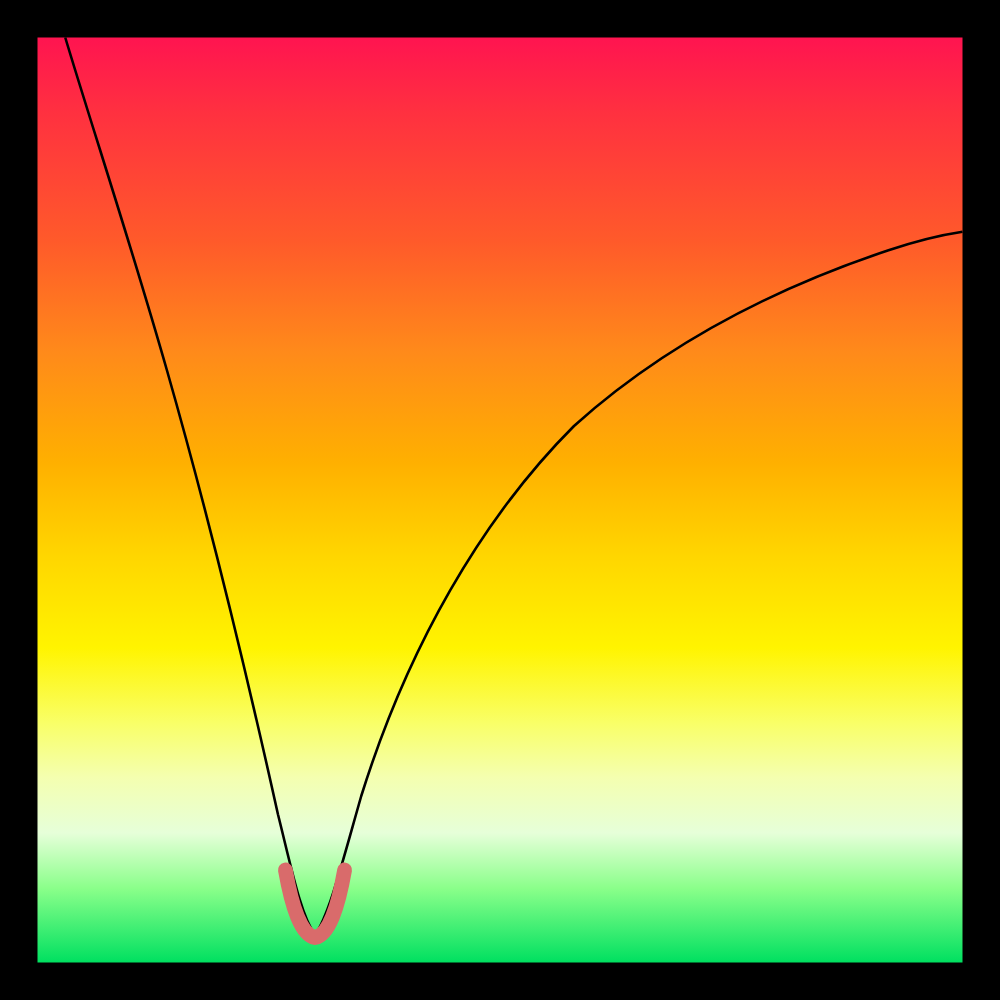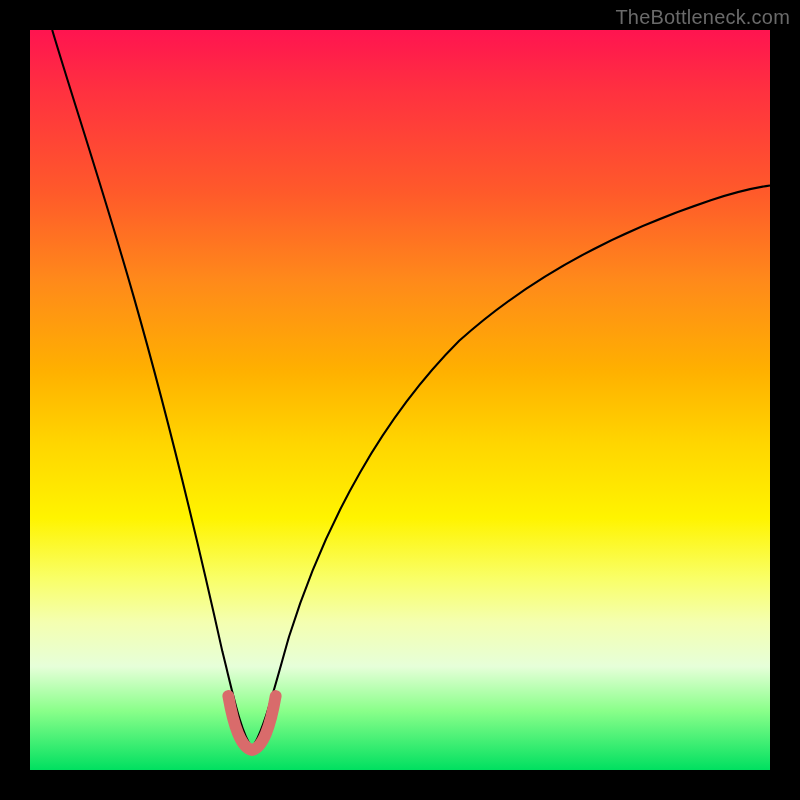--- a/index.html
+++ b/index.html
@@ -68,14 +68,13 @@
              C 27.5 90, 28.5 95, 30 97
              C 31.5 95, 33 89, 35 82
              C 40 66, 48 52, 58 42
              C 68 33, 80 27, 92 23
              C 95 22, 98 21.3, 100 21"></path>
     <path fill="none" stroke="#d96b6b" stroke-width="1.6" stroke-linecap="round" d="M 26.8 90
              C 27.5 94, 28.5 97, 30 97.3
              C 31.5 97, 32.5 94, 33.2 90"></path>
   </svg>
 
-  <div class="watermark">TheBottleneck.com</div>
 </div>
 
 </body></html>

